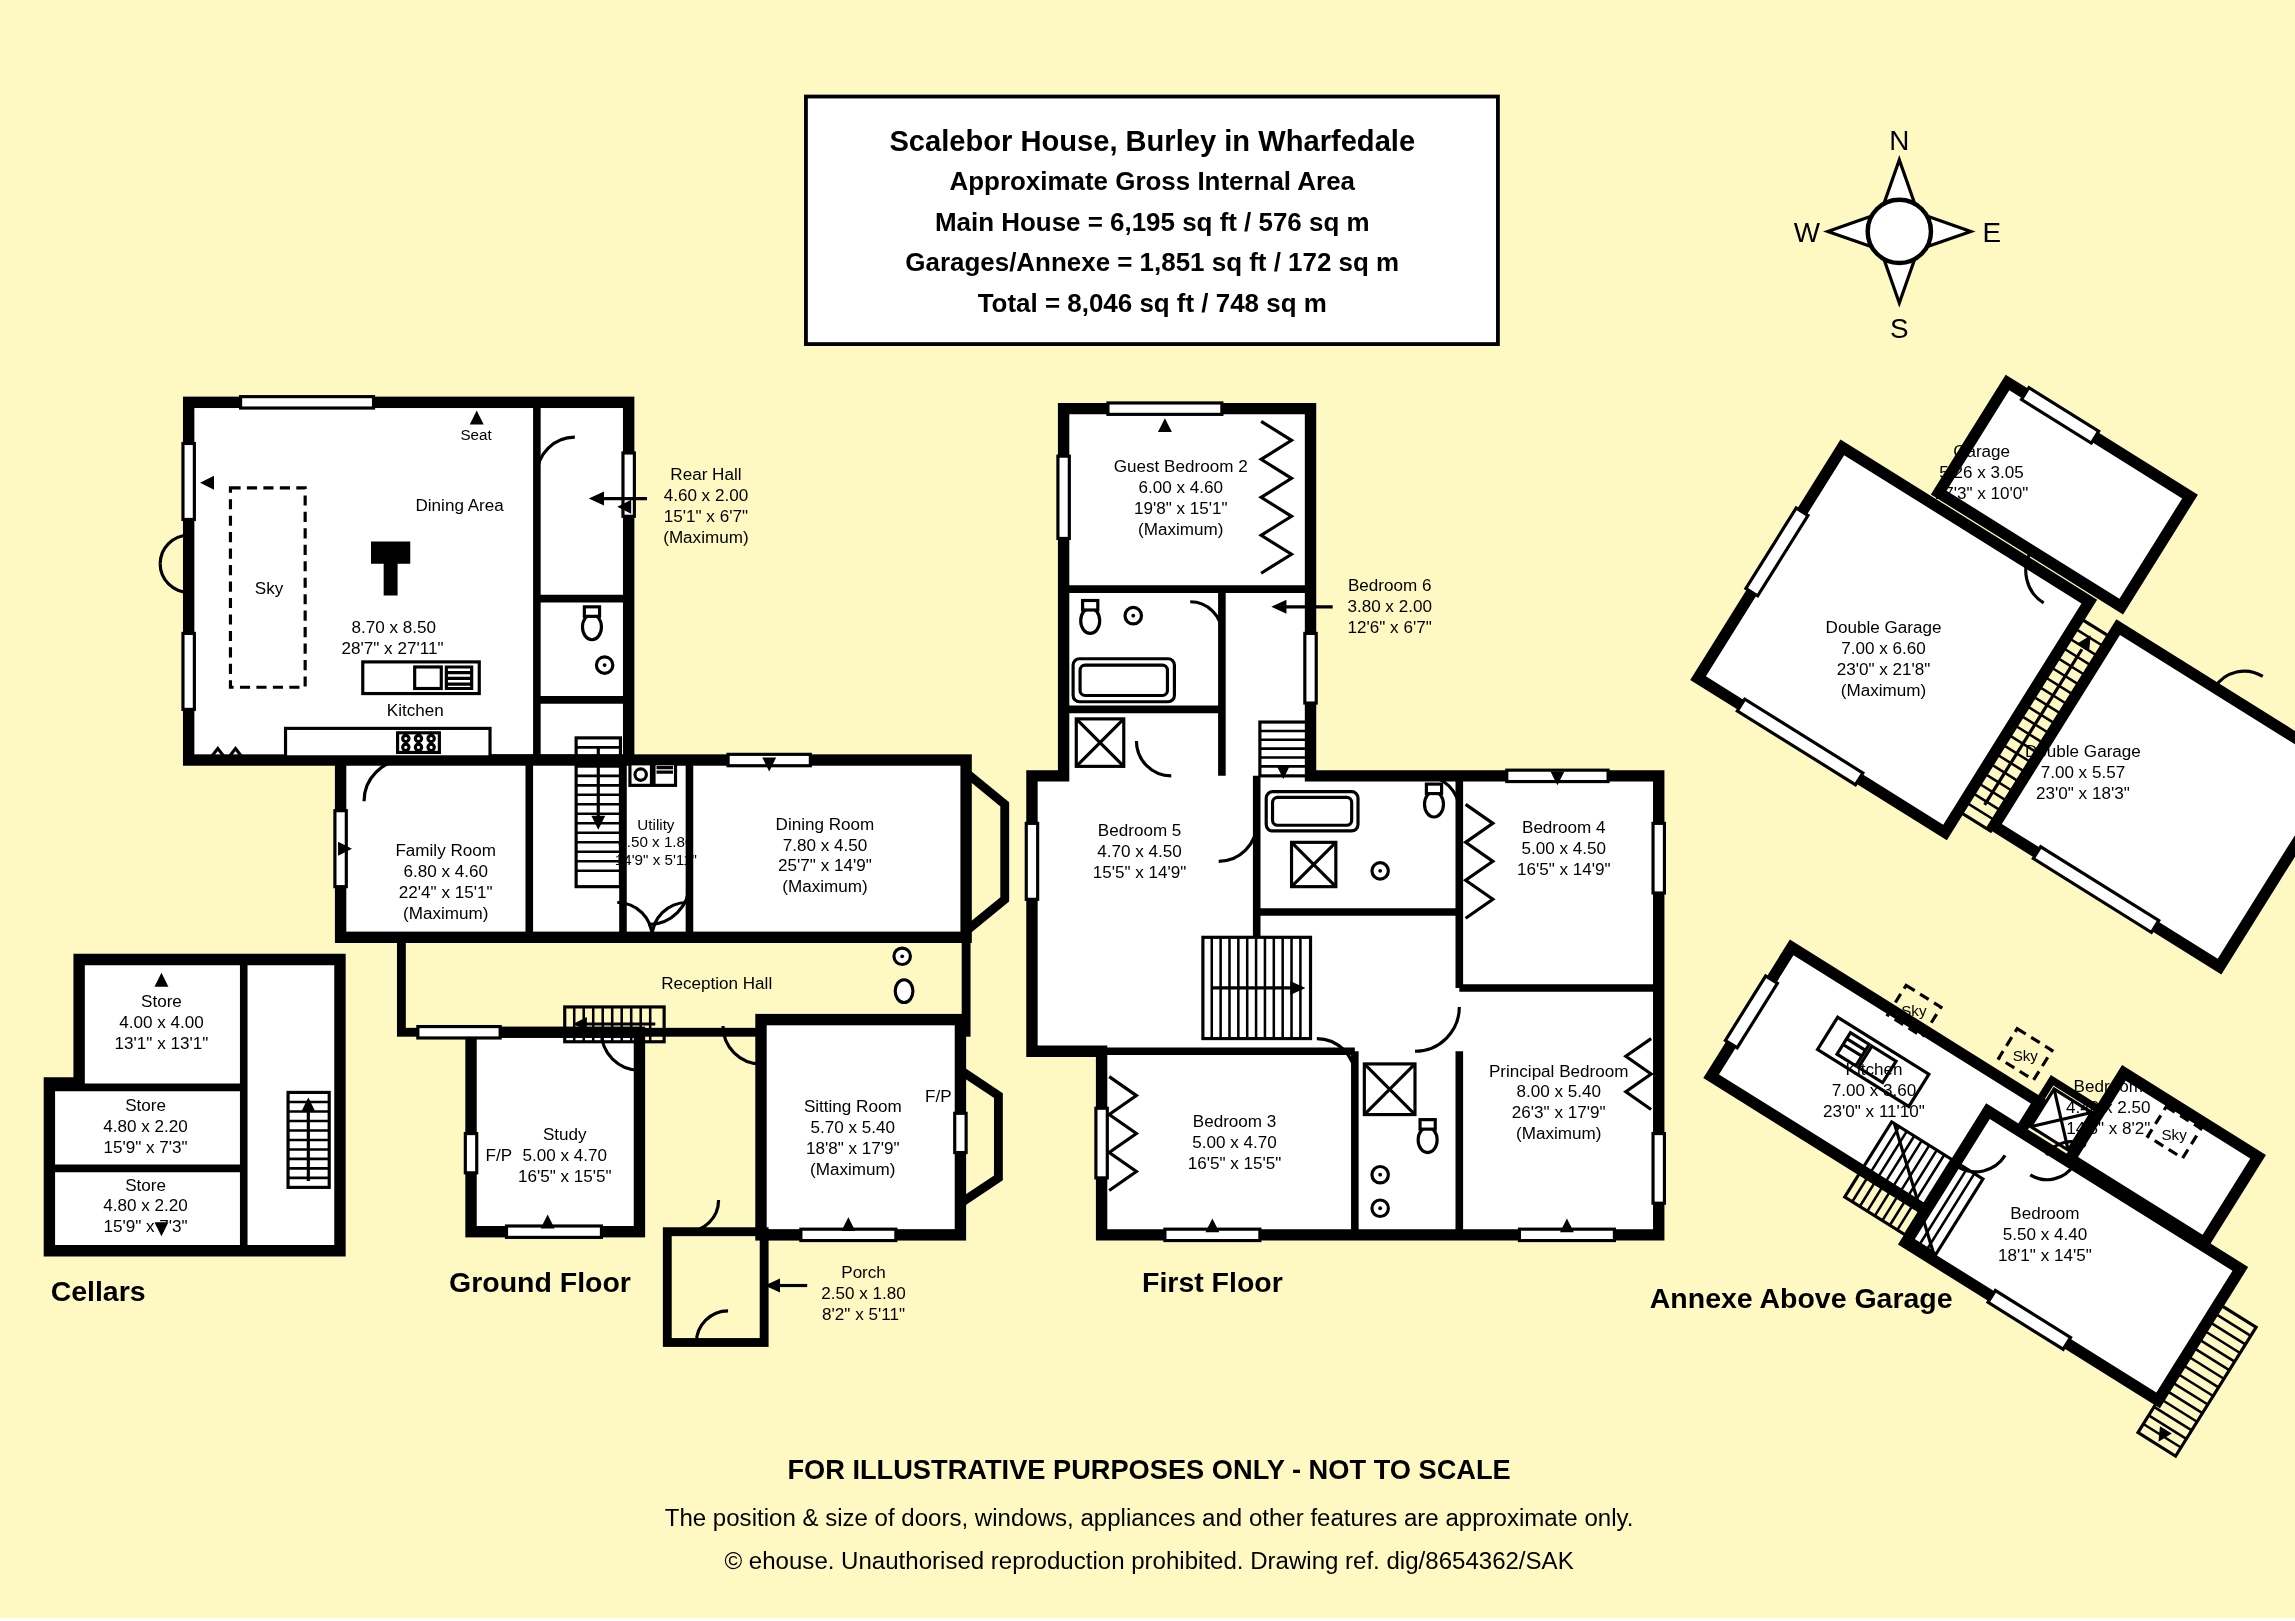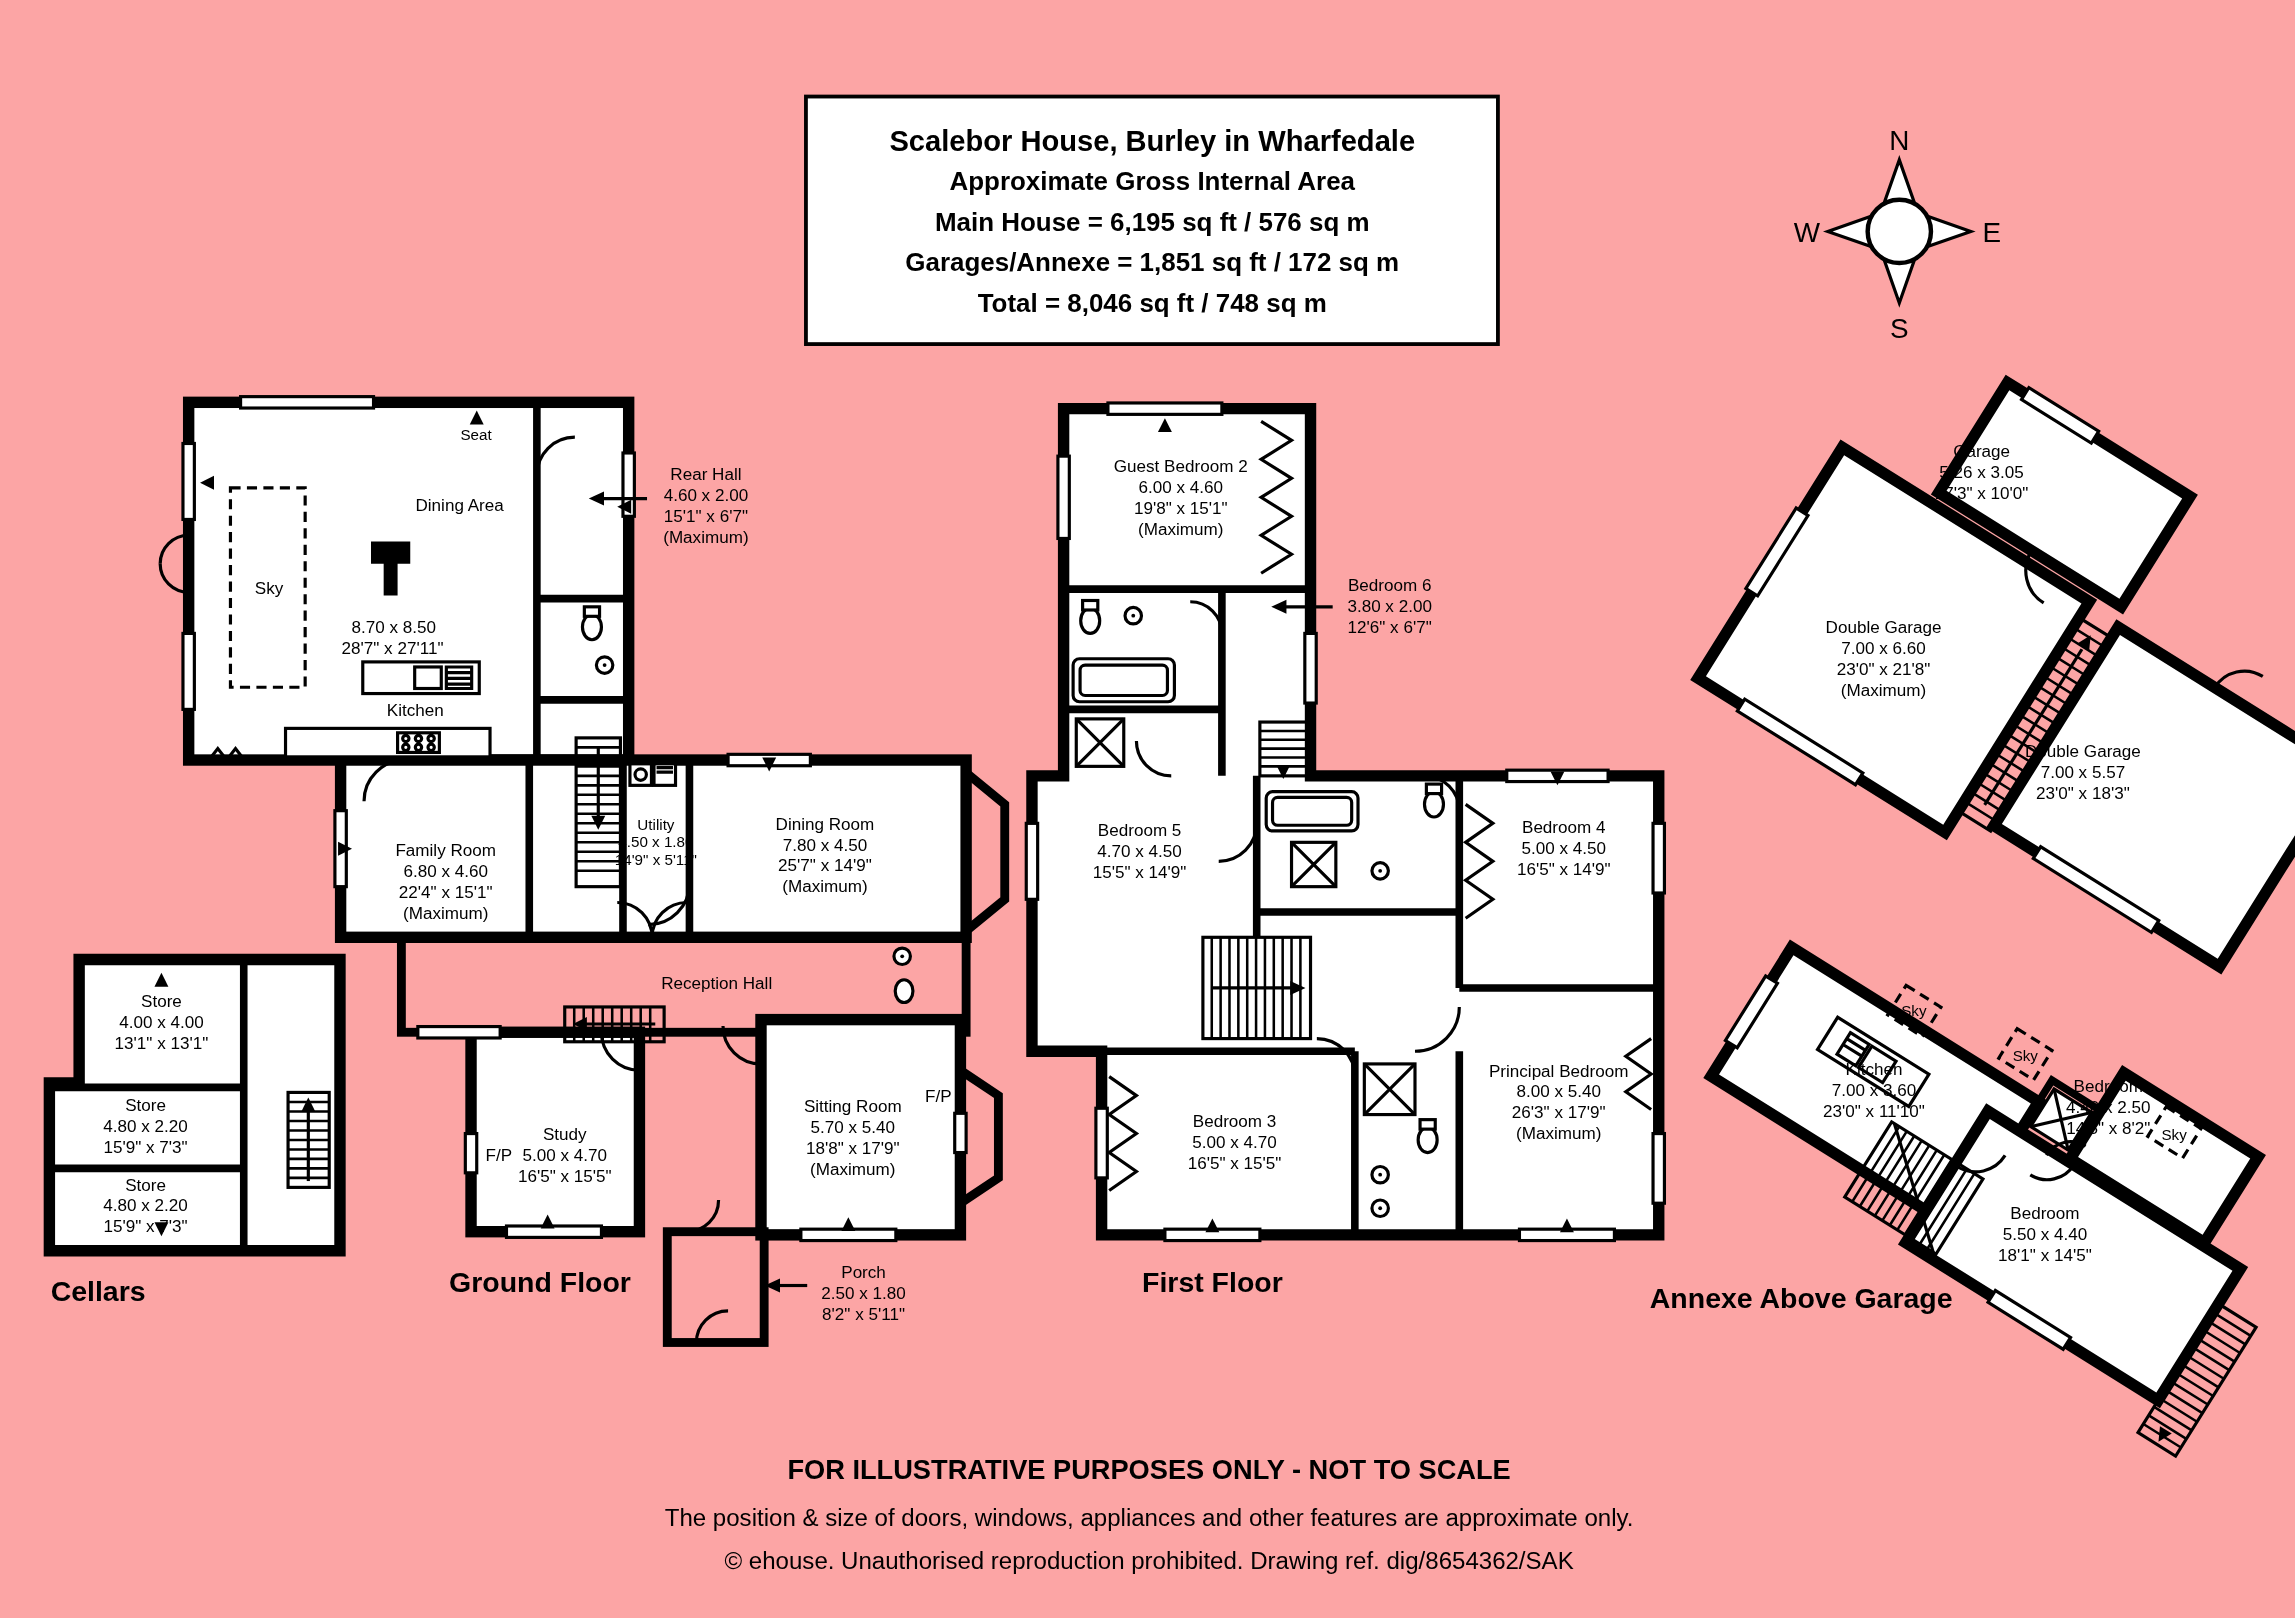--- a/index.html
+++ b/index.html
@@ -1,16 +1,16 @@
 <!DOCTYPE html>
 <html style="font-size:10px"><head>
 <meta charset="utf-8">
 <style>
   html,body { margin:0; padding:0; background:#fff; }
-  .page { position:relative; width:2295px; height:1618px; background:#fca5a5; overflow:hidden;
+  .page { position:relative; width:2295px; height:1618px; background:#fef9c3; overflow:hidden;
           font-family:"Liberation Sans","DejaVu Sans",sans-serif; }
   svg { position:absolute; left:0; top:0; }
   svg text { font-family:"Liberation Sans","DejaVu Sans",sans-serif; fill:#000; }
   .rm  { font-size:27px; text-anchor:middle; }
   .rs  { font-size:24px; text-anchor:middle; }
   .fl  { font-size:45px; font-weight:bold; text-anchor:middle; }
   .fll { font-size:45px; font-weight:bold; }
   .tb1 { font-size:46px; font-weight:bold; text-anchor:middle; }
   .tb2 { font-size:41px; font-weight:bold; text-anchor:middle; }
   .ft1 { font-size:43px; font-weight:bold; text-anchor:middle; }

